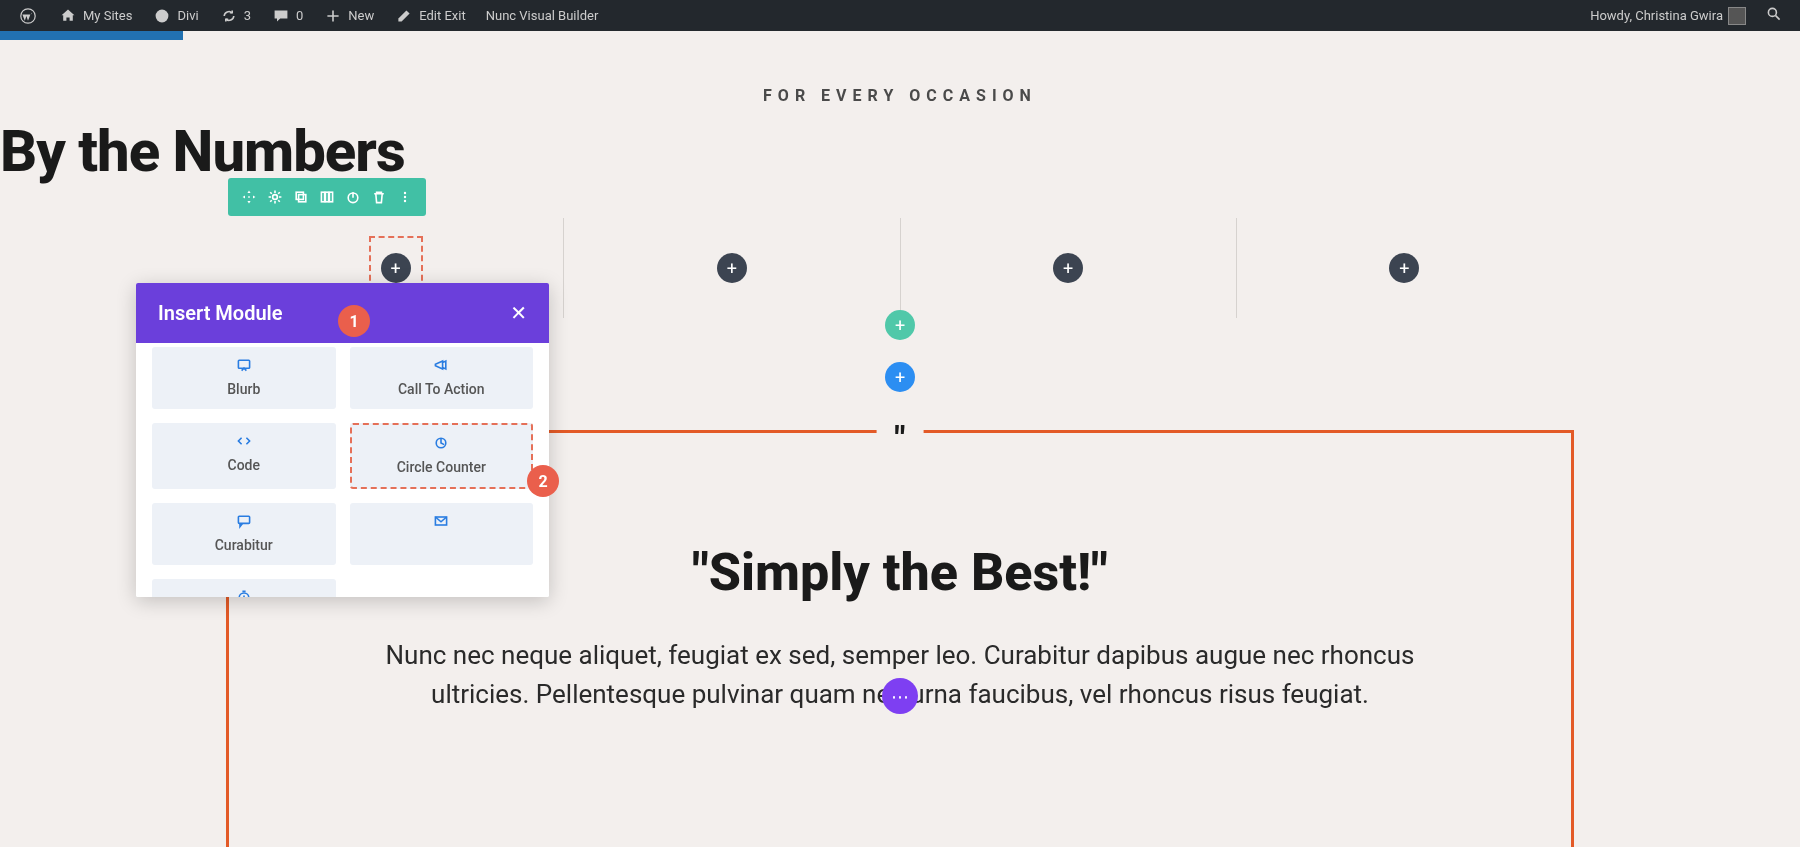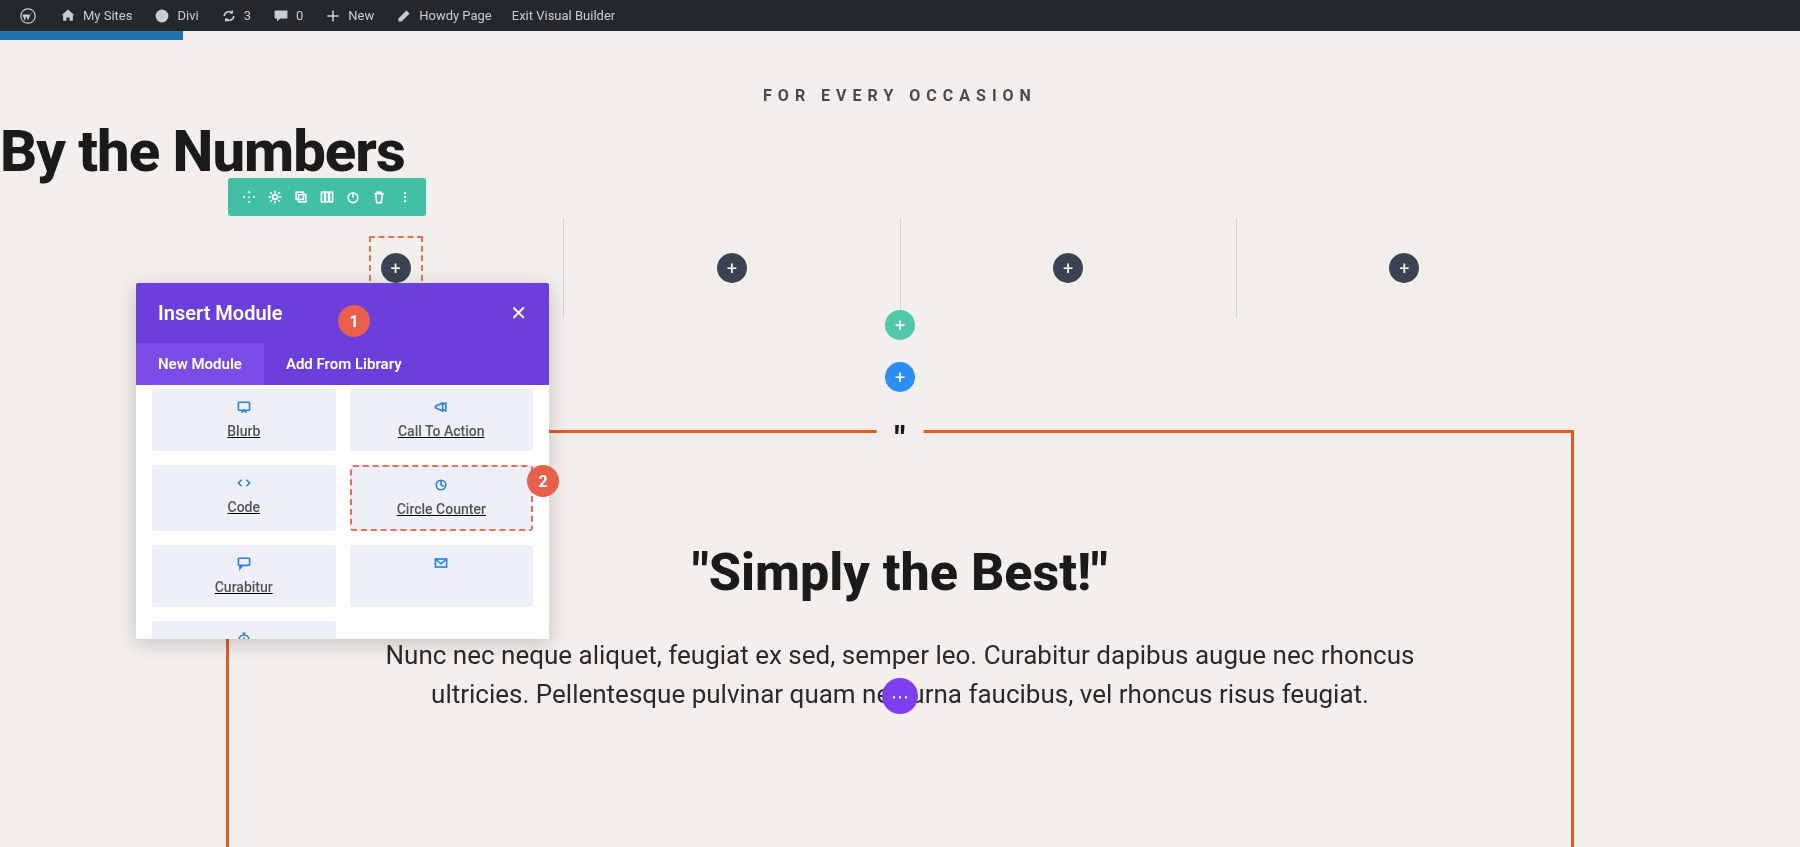--- a/index.html
+++ b/index.html
@@ -40,21 +40,21 @@
 
 
 .modal { position: absolute; top: 283px; left: 136px; width: 413px; background: #fff; box-shadow: 0 4px 20px rgba(0,0,0,0.2); z-index: 500; overflow: hidden; border-radius: 2px; }
 .modal-head { background: #6b3fdb; color: #fff; padding: 18px 22px; display: flex; justify-content: space-between; align-items: center; position: relative; }
 .modal-title { font-size: 20px; font-weight: 600; }
 .modal-close { font-size: 20px; cursor: pointer; }
 .modal-tabs { display: flex; }
 .modal-tab { flex: 0 0 auto; padding: 12px 22px; font-size: 15px; font-weight: 600; color: #fff; cursor: pointer; }
 .modal-tab.active { background: #7b4de6; }
 .modal-tab.inactive { background: #6b3fdb; }
-.modal-body { background: #fff; padding: 4px 16px 0 16px; display: flex; flex-wrap: wrap; gap: 14px; height: 254px; overflow: hidden; text-decoration: underline; }
+.modal-body { background: #fff; padding: 4px 16px 0 16px; display: flex; flex-wrap: wrap; gap: 14px; height: 254px; overflow: hidden; }
 .mod-item { width: calc(50% - 7px); background: #edf1f7; border-radius: 3px; padding: 10px 0 12px 0; text-align: center; cursor: pointer; }
 .mod-item .mico { color: #2a7de1; font-size: 16px; margin-bottom: 6px; height: 18px; }
 .mod-item .mlabel { font-size: 14px; color: #555; font-weight: 500; }
 .mod-item.highlight { border: 2px dashed #e57058; }
 
 
 .scroll-hint { position: absolute; top: 422px; left: 540px; width: 9px; height: 36px; background: #333; border-radius: 4px; }
 
 
 .callout { position: absolute; width: 32px; height: 32px; border-radius: 50%; background: #ea5f4c; color: #fff; display: flex; align-items: center; justify-content: center; font-weight: 700; font-size: 16px; z-index: 600; }
@@ -126,24 +126,36 @@
           </svg>
         </span>
         <span>New</span>
       </div>
     <div class="admin-item">
         <span class="ab-icon">
           <svg viewBox="0 0 20 20" fill="#ccc">
             <path d="M13 3l4 4-10 10H3v-4z"></path>
           </svg>
         </span>
-        <span>Howdy Page</span>
-      </div>
-    <div class="admin-item">
-        <span>Exit Visual Builder</span>
+        <span>Edit Exit</span>
+      </div>
+    <div class="admin-item">
+        <span>Nunc Visual Builder</span>
+      </div>
+  </div>
+  <div class="admin-right">
+    <div class="admin-item">
+        <span>Howdy, Christina Gwira</span>
+        <span class="avatar-sm"></span>
+      </div>
+    <div class="admin-item">
+        <span class="search-ico"><svg viewBox="0 0 20 20" fill="none" stroke="#ccc" stroke-width="2">
+            <circle cx="8" cy="8" r="5"></circle>
+            <path d="M12 12l5 5"></path>
+          </svg></span>
       </div>
   </div>
 </div>
 
 <div class="blue-stub"></div>
 
 <div class="content">
   <div class="subtitle">FOR EVERY OCCASION</div>
   <div class="title">By the Numbers</div>
 </div>
@@ -210,24 +222,20 @@
     </div>
 </div>
 
 <div class="add-green">+</div>
 <div class="add-blue">+</div>
 
 <div class="modal">
   <div class="modal-head">
     <span class="modal-title">Insert Module</span>
     <span class="modal-close">✕</span>
-  </div>
-  <div class="modal-tabs">
-    <div class="modal-tab active">New Module</div>
-    <div class="modal-tab inactive" style="flex:1">Add From Library</div>
   </div>
   <div class="modal-body">
     <div class="mod-item">
         <div class="mico"><svg viewBox="0 0 20 20" fill="none" stroke="#2a7de1" stroke-width="2">
             <rect x="3" y="4" width="14" height="10" rx="1"></rect>
             <path d="M7 17l3-3 3 3"></path>
           </svg></div>
         <div class="mlabel">Blurb</div>
       </div>
     <div class="mod-item">

